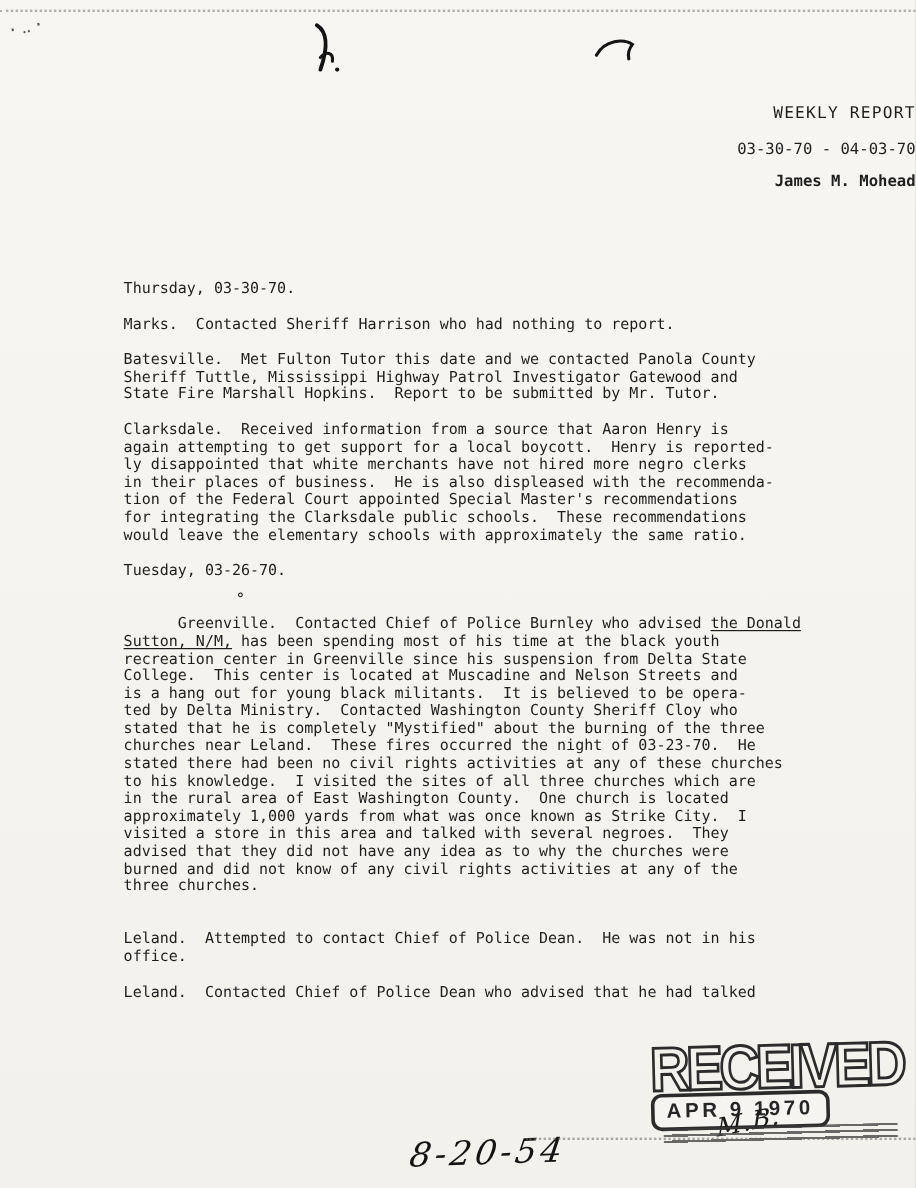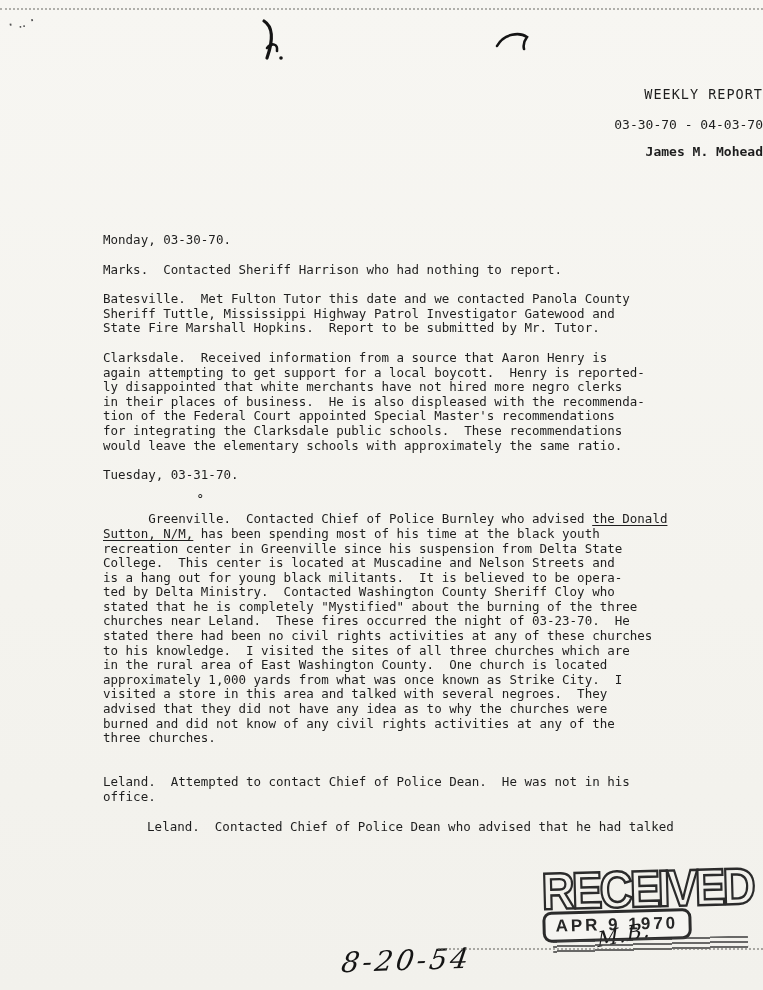--- a/index.html
+++ b/index.html
@@ -29,21 +29,21 @@
   .title   { top: 86px;  font-size: 13.5px; letter-spacing: 1px; }
   .daterange { top: 117px; font-size: 13px; }
   .author  { top: 144px; font-size: 13px; font-weight: bold; }
 
   .body-text {
     position: absolute;
     top: 233px; left: 103px; width: 615px;
     font-size: 12.5px; line-height: 14.6px;
   }
   .para { margin: 0 0 15px 0; white-space: pre-wrap; }
-  .para:last-child { margin-bottom: 0; text-align: center; }
+  .para:last-child { margin-bottom: 0; }
   .underline { text-decoration: underline; text-underline-offset: 2px; }
 
   .pen-mark { position: absolute; }
   .pen-mark-small {
     position: absolute; left: 197px; top: 492px;
     font-size: 13px; color: #222; font-family: "DejaVu Serif", serif;
   }
 
   
   .stamp {
@@ -116,33 +116,33 @@
   </svg>
   <svg class="pen-mark" style="left:494px; top:30px;" width="36" height="22" viewBox="0 0 36 22">
     <path d="M3 16 C10 3 26 2 33 7 C30 11 29 15 30 19" stroke="#141414" stroke-width="2.6" fill="none" stroke-linecap="round"></path>
   </svg>
 
   <div class="header-line title">WEEKLY  REPORT</div>
   <div class="header-line daterange">03-30-70 - 04-03-70</div>
   <div class="header-line author">James M. Mohead</div>
 
   <div class="body-text">
-    <p class="para">Monday, 03-30-70.</p>
+    <p class="para">Thursday, 03-30-70.</p>
     <p class="para">Marks.  Contacted Sheriff Harrison who had nothing to report.</p>
     <p class="para">Batesville.  Met Fulton Tutor this date and we contacted Panola County
 Sheriff Tuttle, Mississippi Highway Patrol Investigator Gatewood and
 State Fire Marshall Hopkins.  Report to be submitted by Mr. Tutor.</p>
     <p class="para">Clarksdale.  Received information from a source that Aaron Henry is
 again attempting to get support for a local boycott.  Henry is reported-
 ly disappointed that white merchants have not hired more negro clerks
 in their places of business.  He is also displeased with the recommenda-
 tion of the Federal Court appointed Special Master's recommendations
 for integrating the Clarksdale public schools.  These recommendations
 would leave the elementary schools with approximately the same ratio.</p>
-    <p class="para">Tuesday, 03-31-70.</p>
+    <p class="para">Tuesday, 03-26-70.</p>
     <p class="para">
       <span>Greenville.  Contacted Chief of Police Burnley who advised </span><span class="underline">the Donald
 Sutton, N/M,</span><span> has been spending most of his time at the black youth
 recreation center in Greenville since his suspension from Delta State
 College.  This center is located at Muscadine and Nelson Streets and
 is a hang out for young black militants.  It is believed to be opera-
 ted by Delta Ministry.  Contacted Washington County Sheriff Cloy who
 stated that he is completely "Mystified" about the burning of the three
 churches near Leland.  These fires occurred the night of 03-23-70.  He
 stated there had been no civil rights activities at any of these churches

